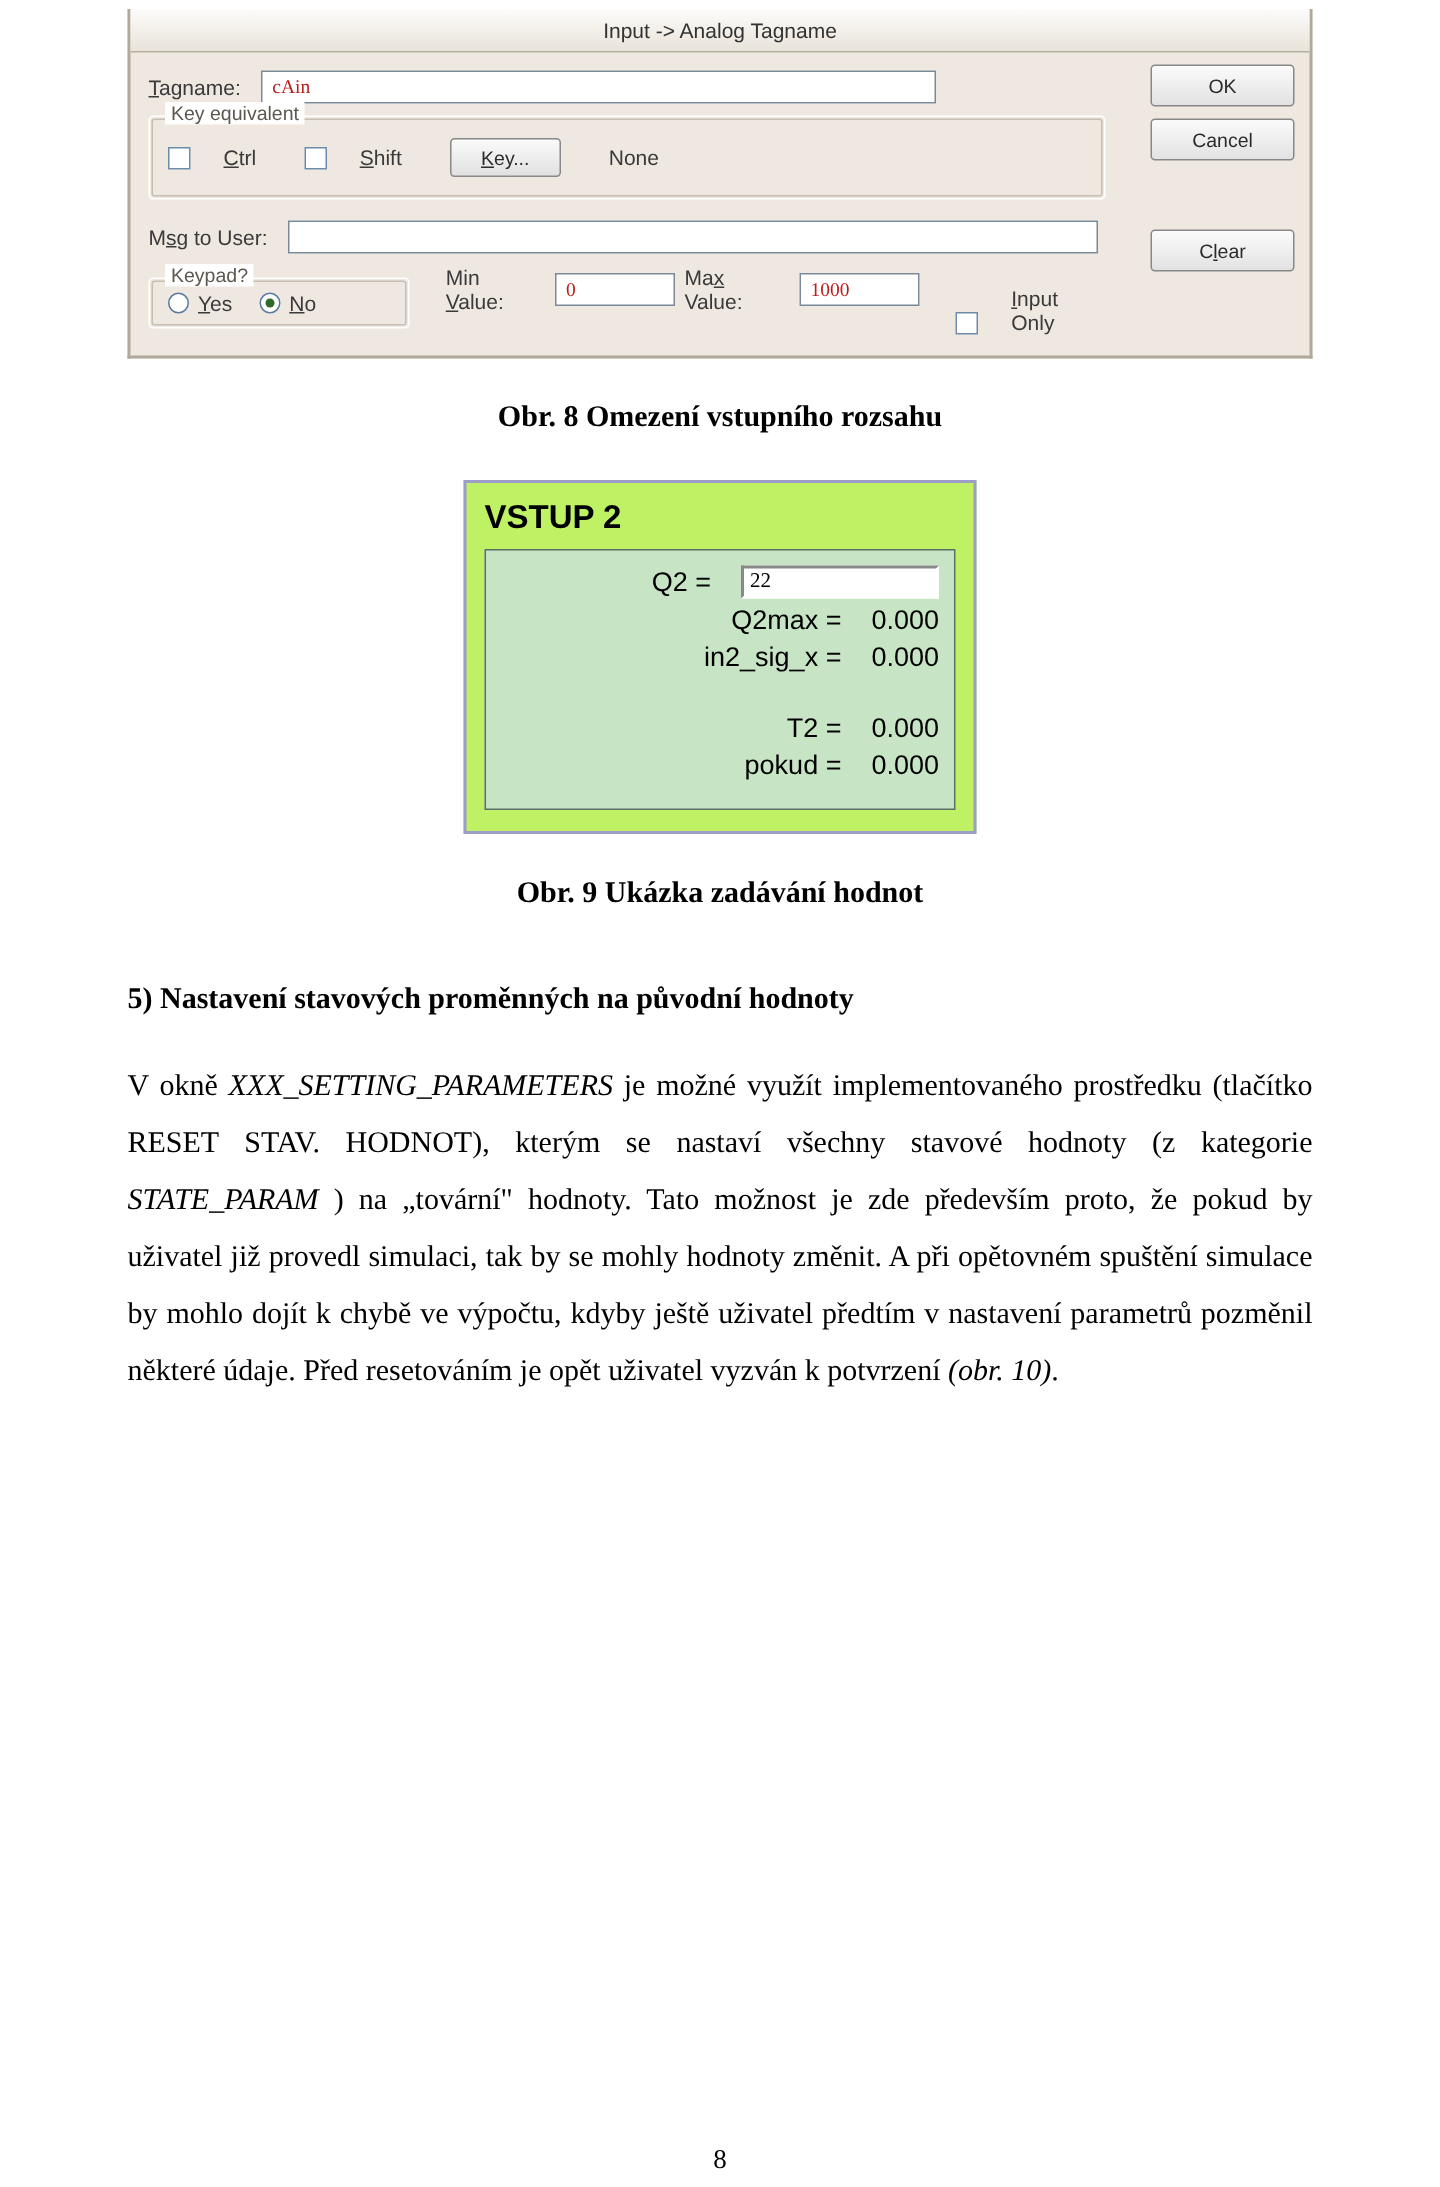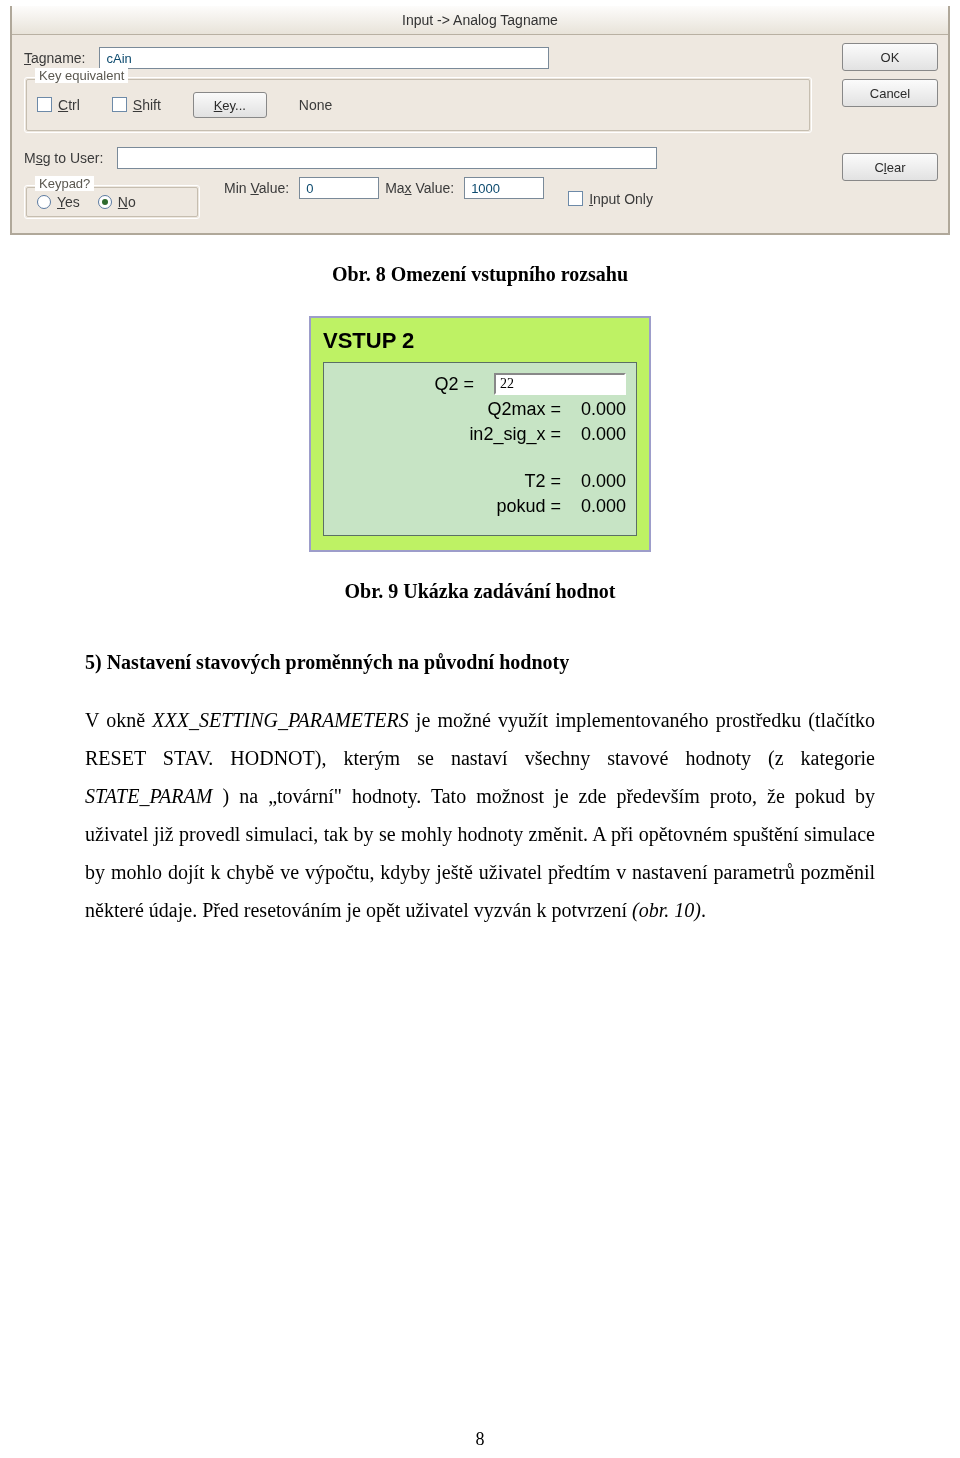--- a/index.html
+++ b/index.html
@@ -1,33 +1,33 @@
 <!DOCTYPE html>
 <html><head>
 <meta charset="utf-8">
 <style>
 html,body{margin:0;padding:0;background:#fff;font-family:"Times New Roman",serif;color:#000}
 .page{width:960px;margin:0 auto;background:#fff;min-height:1458px;position:relative;box-sizing:border-box;padding:0 0 40px 0}
 
-.dialog{width:940px;margin:6px auto 0 auto;background:#eee8e0;border:2px solid #b0a89a;border-top:none;box-sizing:border-box;font-family:Tahoma,Arial,sans-serif;font-size:14px;color:#2b2b2b}
+.dialog{width:790px;margin:6px auto 0 auto;background:#eee8e0;border:2px solid #b0a89a;border-top:none;box-sizing:border-box;font-family:Tahoma,Arial,sans-serif;font-size:14px;color:#2b2b2b}
 .titlebar{background:linear-gradient(to bottom,#fdfcfb 0%,#e8e3d9 100%);height:28px;display:flex;align-items:center;justify-content:center;border-bottom:1px solid #b8b0a2;font-size:14px}
 .titlebar span{color:#333;font-family:Tahoma,Arial,sans-serif}
 .dlg-body{display:flex;padding:8px 10px 10px 12px;gap:16px}
 .dlg-left{flex:1}
 .dlg-right{width:110px;display:flex;flex-direction:column;gap:8px;align-items:flex-end}
 .row{display:flex;align-items:center;gap:14px;margin:4px 0}
 .lbl{font-family:Tahoma,Arial,sans-serif;font-size:14px;color:#3a3a3a}
 .u{text-decoration:underline}
-.textfield{height:22px;border:1px solid #7a8a99;background:#fff;box-sizing:border-box;font-family:Liberation Sans, sans-serif;font-size:13px;padding:2px 6px;color:#0c4a6e}
+.textfield{height:22px;border:1px solid #7a8a99;background:#fff;box-sizing:border-box;font-family:Liberation Serif, serif;font-size:13px;padding:2px 6px;color:#b91c1c}
 .textfield.wide{width:450px}
 .textfield.full{width:540px}
 .fieldset{border:1px solid #ffffff;border-radius:3px;position:relative;padding:10px 12px 10px 12px;margin-top:8px}
 .fieldset:before{content:"";position:absolute;inset:1px;border:1px solid #c6beb0;border-radius:2px;pointer-events:none}
 .legend{position:absolute;top:-10px;left:10px;background:#ffffff;padding:0 4px;font-size:13px;color:#5b5850;z-index:2}
-.checkbox{display:inline-flex;align-items:flex-start;gap:6px}
+.checkbox{display:inline-flex;align-items:flex-end;gap:22px}
 .cbsq{width:15px;height:15px;border:1px solid #6d8aa8;background:#fff;box-sizing:border-box}
 .keybtn{height:24px;width:72px;border:1px solid #888;background:linear-gradient(to bottom,#fafafa,#e1e1e1);border-radius:3px;font-family:Tahoma,Arial,sans-serif;font-size:13px;display:inline-flex;align-items:center;justify-content:center}
 .minmaxrow{display:flex;align-items:center;gap:10px}
 .mmfield{width:80px}
 .radio{display:inline-flex;align-items:center;gap:6px}
 .radcircle{width:14px;height:14px;border:1px solid #5b7aa0;border-radius:50%;background:#fff;display:flex;align-items:center;justify-content:center;box-sizing:border-box}
 .raddot{width:6px;height:6px;border-radius:50%;background:#2e6a2e}
 .winbtn{height:26px;width:94px;border:1px solid #888;background:linear-gradient(to bottom,#fbfbfb,#e2e2e2);border-radius:3px;font-family:Tahoma,Arial,sans-serif;font-size:13px;display:flex;align-items:center;justify-content:center}
 
 .caption{text-align:center;font-family:"Times New Roman",serif;font-weight:bold;font-size:20px;margin:28px 0 30px 0}

